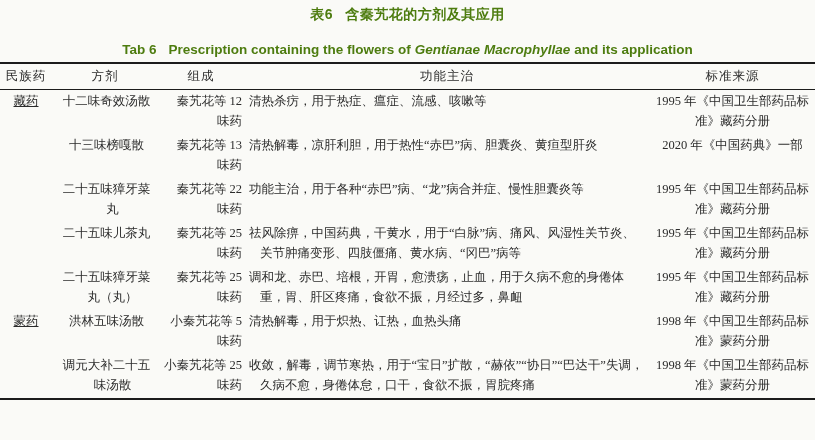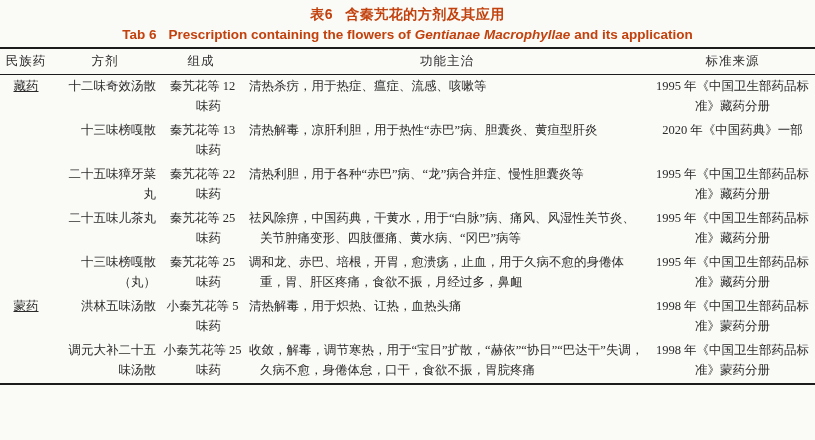--- a/index.html
+++ b/index.html
@@ -14,32 +14,32 @@
     background: #fafaf7;
     color: #2b2b2b;
     font-family: "Liberation Serif", "DejaVu Serif", serif;
     overflow: hidden;
   }
   .titles {
     text-align: center;
     padding-top: 6px;
     font-family: "Liberation Sans", "DejaVu Sans", sans-serif;
     font-weight: bold;
-    color: #c2410c;
+    color: #4d7c0f;
   }
   .title-zh {
     font-size: 14px;
     line-height: 17px;
     letter-spacing: 0.5px;
   }
   .title-zh .tlabel { margin-right: 12px; }
   .title-en {
     font-size: 13.5px;
     line-height: 17px;
-    margin-top: 3px;
+    margin-top: 18px;
   }
   .title-en .tlabel { margin-right: 12px; }
   .title-en .species { font-style: italic; margin: 0 4px; }
   table.main {
     width: 815px;
     border-collapse: collapse;
     table-layout: fixed;
     margin-top: 4px;
     border-top: 2px solid #1c1c1c;
     border-bottom: 2px solid #1c1c1c;
@@ -53,26 +53,26 @@
     padding: 3px 0 2px 0;
     text-align: center;
     letter-spacing: 1px;
   }
   tbody td {
     vertical-align: top;
     padding: 2.5px 2px;
   }
   td.c-ethnic { text-align: center; text-decoration: underline; }
   td.c-presc {
-    text-align: right;
+    text-align: center;
     padding-left: 17px;   
     text-indent: -12px;
   }
   td.c-comp {
-    text-align: center;
+    text-align: right;
     padding-left: 17px;
     text-indent: -12px;
   }
   td.c-func {
     text-align: left;
     padding-left: 16px;
     text-indent: -11px;
     padding-right: 6px;
   }
   td.c-src {
@@ -124,33 +124,33 @@
         <td class="c-ethnic"></td>
         <td class="c-presc">十三味榜嘎散</td>
         <td class="c-comp">秦艽花等 13 味药</td>
         <td class="c-func">清热解毒，凉肝利胆，用于热性“赤巴”病、胆囊炎、黄疸型肝炎</td>
         <td class="c-src">2020 年《中国药典》一部</td>
       </tr>
       <tr>
         <td class="c-ethnic"></td>
         <td class="c-presc">二十五味獐牙菜丸</td>
         <td class="c-comp">秦艽花等 22 味药</td>
-        <td class="c-func">清热利胆，用于各种“赤巴”病、“龙”病合并症、慢性胆囊炎等</td>
+        <td class="c-func">功能主治，用于各种“赤巴”病、“龙”病合并症、慢性胆囊炎等</td>
         <td class="c-src">1995 年《中国卫生部药品标准》藏药分册</td>
       </tr>
       <tr>
         <td class="c-ethnic"></td>
         <td class="c-presc">二十五味儿茶丸</td>
         <td class="c-comp">秦艽花等 25 味药</td>
         <td class="c-func">祛风除痹，中国药典，干黄水，用于“白脉”病、痛风、风湿性关节炎、关节肿痛变形、四肢僵痛、黄水病、“冈巴”病等</td>
         <td class="c-src">1995 年《中国卫生部药品标准》藏药分册</td>
       </tr>
       <tr>
         <td class="c-ethnic"></td>
-        <td class="c-presc">十三味榜嘎散（丸）</td>
+        <td class="c-presc">二十五味獐牙菜丸（丸）</td>
         <td class="c-comp">秦艽花等 25 味药</td>
         <td class="c-func">调和龙、赤巴、培根，开胃，愈溃疡，止血，用于久病不愈的身倦体重，胃、肝区疼痛，食欲不振，月经过多，鼻衄</td>
         <td class="c-src">1995 年《中国卫生部药品标准》藏药分册</td>
       </tr>
       <tr>
         <td class="c-ethnic">蒙药</td>
         <td class="c-presc">洪林五味汤散</td>
         <td class="c-comp">小秦艽花等 5 味药</td>
         <td class="c-func">清热解毒，用于炽热、讧热，血热头痛</td>
         <td class="c-src">1998 年《中国卫生部药品标准》蒙药分册</td>

